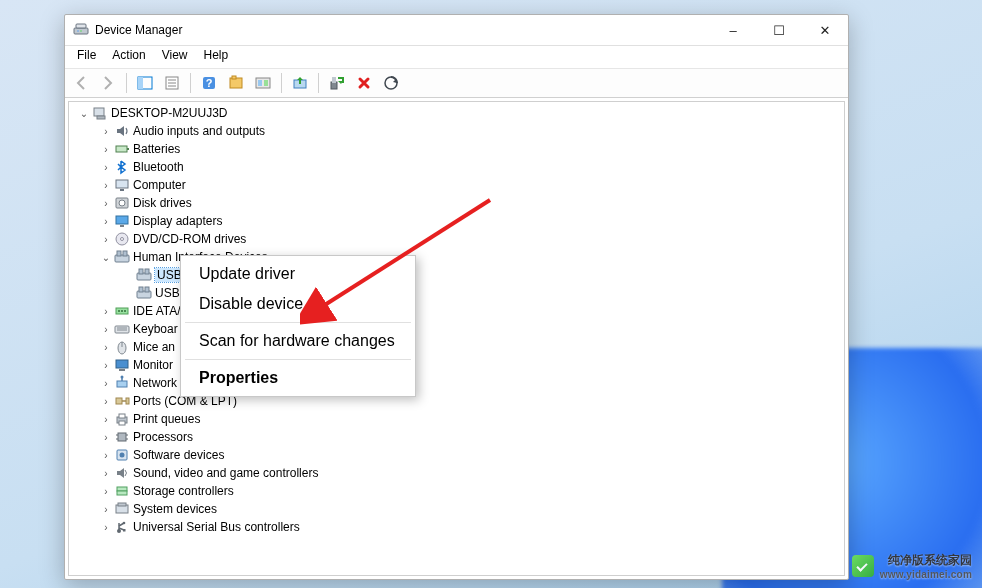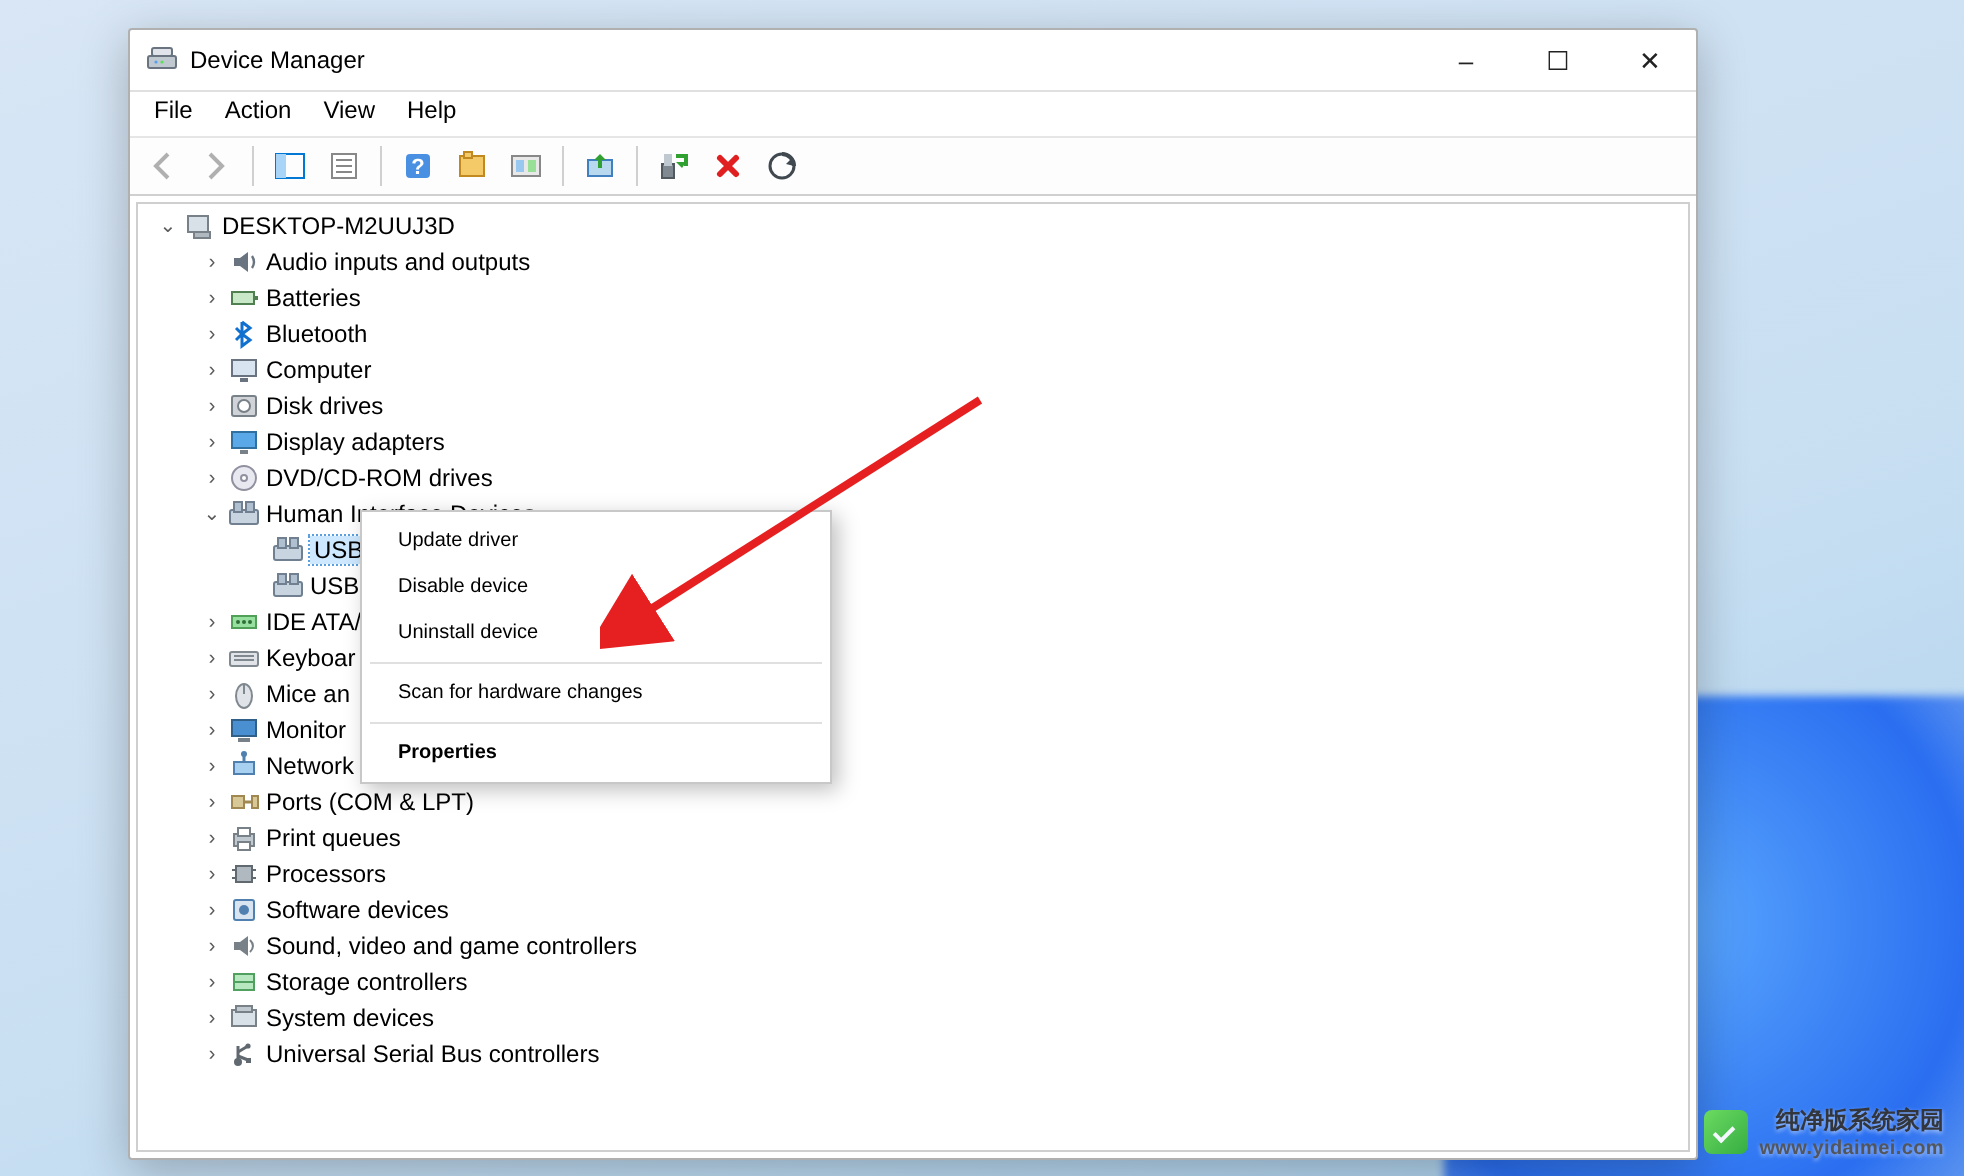--- a/index.html
+++ b/index.html
@@ -121,21 +121,21 @@
   .ind3 { padding-left: 52px; }
   .contextmenu {
     position:absolute;
     left: 180px;
     top: 255px;
     width: 230px;
     background:#fff;
     border:1px solid #c8c8c8;
     box-shadow: 3px 3px 10px rgba(0,0,0,.25);
     padding: 3px 2px;
-    font-size:10px;
+    font-size:16px;
   }
   .cmitem {
     padding: 6px 16px;
     color:#000;
   }
   .cmdiv { height:1px; background:#e0e0e0; margin:3px 2px; }
   .cmitem.bold { font-weight:600; }
   .arrow {
     position:absolute;
     left:300px; top:190px;
@@ -552,21 +552,20 @@
           <span class="lbl">Universal Serial Bus controllers</span>
         </div>
       </div>
   </div>
 
 </div>
 
 <div class="contextmenu" id="ctxmenu">
     <div class="cmitem">Update driver</div>
     <div class="cmitem">Disable device</div>
-    <div class="cmitem">Uninstall device</div>
     <div class="cmdiv"></div>
     <div class="cmitem">Scan for hardware changes</div>
     <div class="cmdiv"></div>
     <div class="cmitem bold">Properties</div>
   </div>
 
 <svg class="arrow" width="200" height="140">
   <defs>
     <marker id="ah" markerWidth="12" markerHeight="12" refX="2" refY="5" orient="auto">
       <path d="M0,0 L10,5 L0,10 Z" fill="#e62020"></path>

